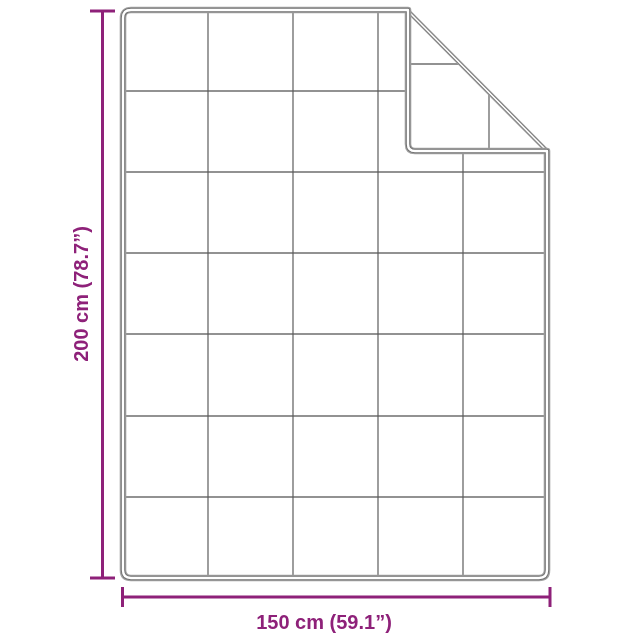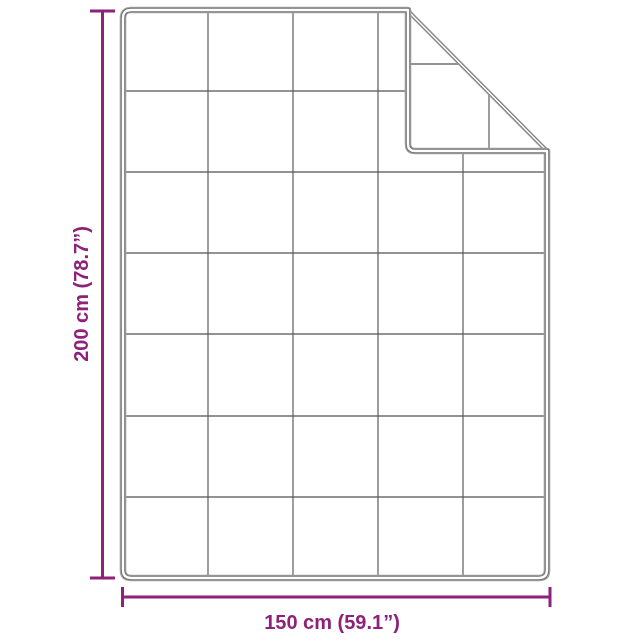--- a/index.html
+++ b/index.html
@@ -32,21 +32,21 @@
     font-size:20px;
     font-weight:700;
     letter-spacing:0;
     white-space:nowrap;
   }
   .dim-label.vertical{
     left:81px;top:294px;
     transform:translate(-50%,-50%) rotate(-90deg);
   }
   .dim-label.horizontal{
-    left:332px;top:611px;
+    left:324px;top:611px;
     transform:translateX(-50%);
   }
 </style>
 </head>
 <body>
 
 <div class="stage">
 
   <svg width="640" height="640" viewBox="0 0 640 640">
 

